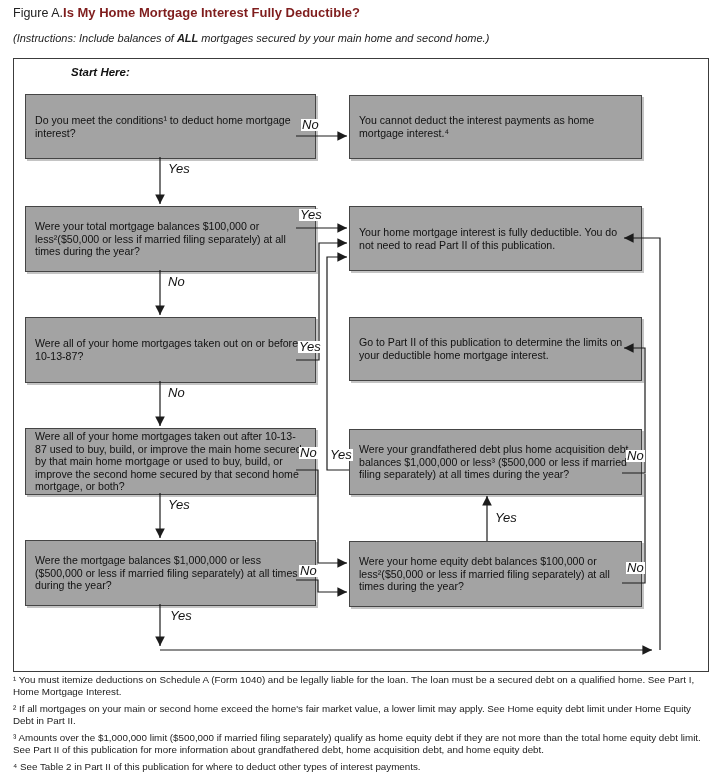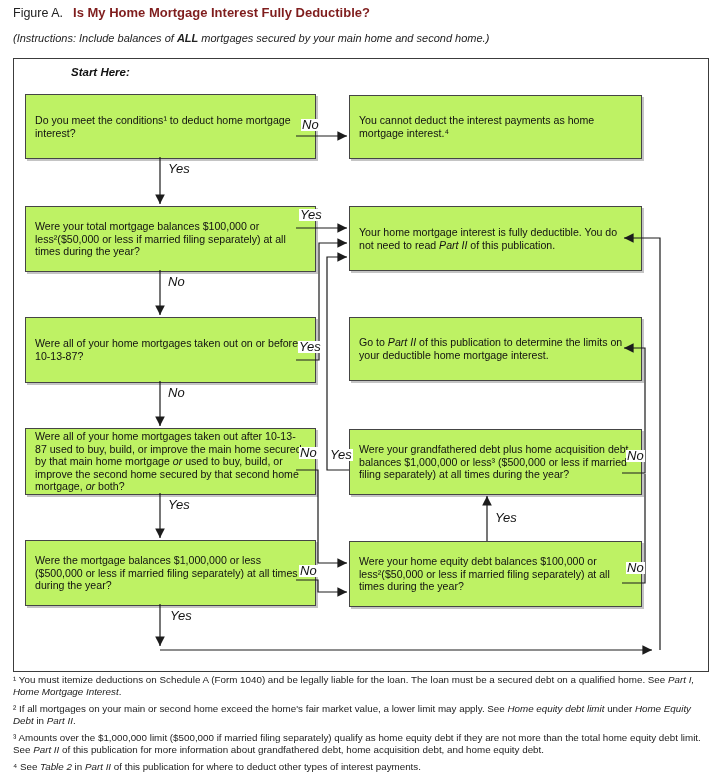--- a/index.html
+++ b/index.html
@@ -1,28 +1,28 @@
 <!DOCTYPE html>
 <html><head>
 <meta charset="utf-8">
 <style>
   html,body{margin:0;padding:0;background:#fff;}
   .page{position:relative;width:720px;height:772px;background:#fff;overflow:hidden;
         font-family:"Liberation Sans","DejaVu Sans",sans-serif;color:#1a1a1a;}
-  .title-row{position:absolute;left:13px;top:5px;display:flex;align-items:baseline;gap:10px;white-space:nowrap;}
+  .title-row{position:absolute;left:13px;top:5px;display:flex;align-items:baseline;white-space:nowrap;}
   .figure-label{font-size:12.5px;color:#222;}
   .figure-title{font-size:13px;font-weight:bold;color:#7f1d1d;}
   .instructions{position:absolute;left:13px;top:32px;font-size:11px;font-style:italic;color:#222;white-space:nowrap;}
   .instructions b{font-weight:bold;}
   .frame{position:absolute;left:13px;top:58px;width:694px;height:612px;border:1px solid #3c3c3c;background:#fff;}
   .start-here{position:absolute;left:71px;top:66px;font-size:11.5px;font-weight:bold;font-style:italic;color:#111;}
-  .fbox{position:absolute;display:flex;align-items:center;border:1px solid #454545;background:#bef264;
+  .fbox{position:absolute;display:flex;align-items:center;border:1px solid #454545;background:#a3a3a3;
         box-shadow:2px 2px 0 rgba(125,125,125,0.45);padding:0 9px;font-size:10.6px;line-height:12.6px;color:#111;}
   .fbox .txt{display:inline;}
-  .it{font-style:italic;text-align:center;}
+  .it{text-align:center;}
   .edge-label{position:absolute;font-size:13px;font-style:italic;color:#111;background:#fff;padding:0 1px;line-height:12px;}
   svg.connectors{position:absolute;left:0;top:0;pointer-events:none;}
   .connector{stroke:#1c1c1c;stroke-width:1.2;fill:none;}
   .footnotes{position:absolute;left:13px;top:674px;width:696px;font-size:9.8px;line-height:12.3px;color:#222;}
   .footnotes p{margin:0 0 4.5px 0;}
 </style>
 </head>
 <body>
 
 <div class="page">

